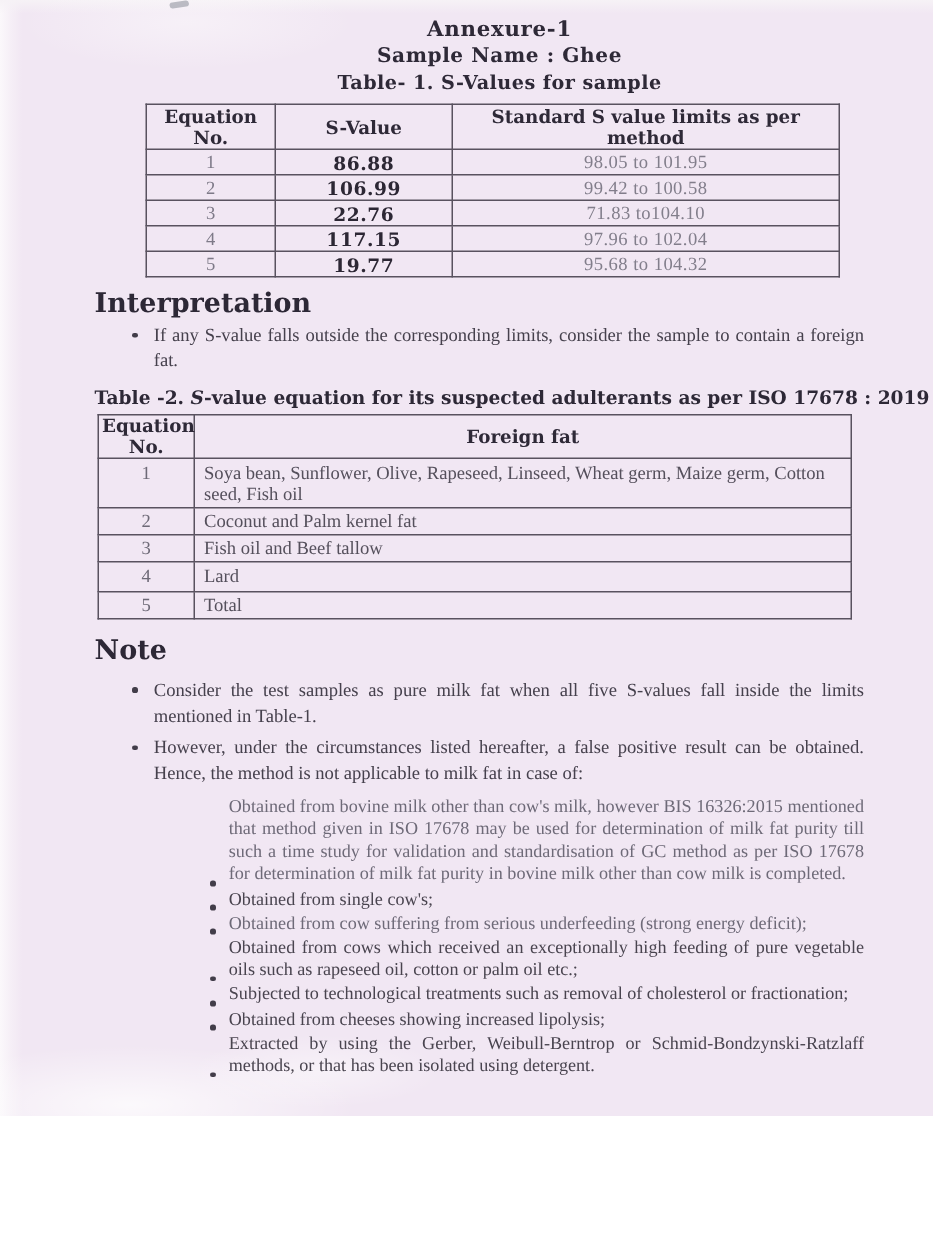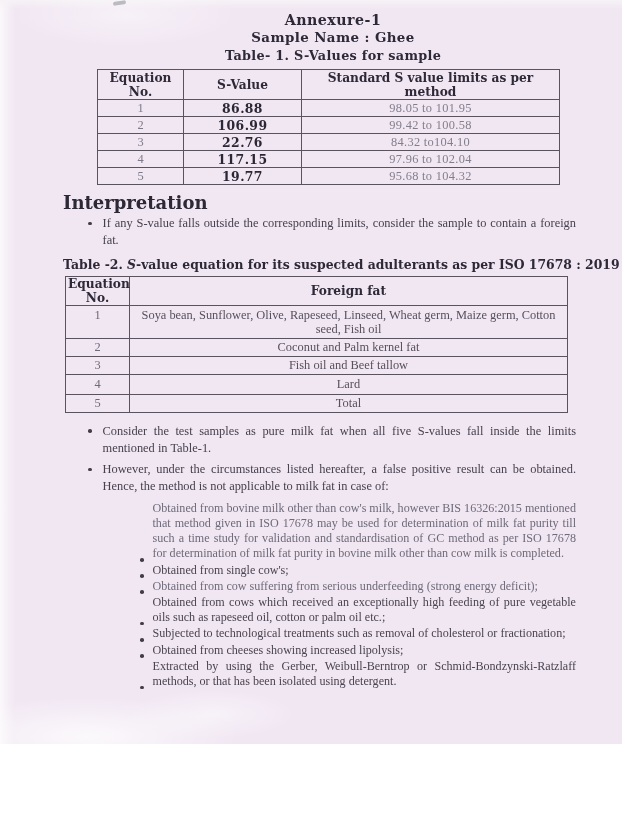--- a/index.html
+++ b/index.html
@@ -49,21 +49,21 @@
   b.dk{color:#2c2733;}
 
   .t2cap{margin:6px 0 0 63px;font-weight:bold;font-family:"DejaVu Serif",serif;font-size:12.4px;line-height:17px;color:#2d2836;}
   .t2cap .it{font-style:italic;}
   .t2{margin:3px 0 0 65px;width:503px;table-layout:fixed;}
   .t2 th,.t2 td{border:1px solid #59525f;}
   .t2 th{font-family:"DejaVu Serif",serif;font-size:12.2px;color:#2e2937;line-height:14px;height:28px;text-align:center;padding:0 2px;}
   .t2 .c2-no{width:64px;}
   .t2 td{font-size:12.4px;line-height:14.8px;padding:1px 6px;}
   .t2 .td2-no{text-align:center;color:#6e6a77;padding:1px 2px;}
-  .t2 .td2-fat{color:#55505c;text-align:center;}
+  .t2 .td2-fat{color:#55505c;}
   .t2 tr.tall td{height:29px;vertical-align:top;padding-top:2px;}
   .t2 tr.std td{height:14px;}
   .t2 tr.lard td{height:17px;vertical-align:middle;}
 
   .note-block{margin-top:12px;}
   .srow{display:flex;margin:1px 46px 1px 140px;align-items:flex-end;}
   .srow .btxt{flex:1;text-align:justify;font-size:12.1px;line-height:15.2px;color:#49444f;}
   .srow .btxt.fade{color:#6e6a78;}
   .srow .dot{margin:5.5px 9px 0 0;}
   .gap6{height:6px;} .gap3{height:3px;}
@@ -99,21 +99,21 @@
       <td class="td-lim">98.05 to 101.95</td>
     </tr>
     <tr>
       <td class="td-no">2</td>
       <td class="td-sval">106.99</td>
       <td class="td-lim">99.42 to 100.58</td>
     </tr>
     <tr>
       <td class="td-no">3</td>
       <td class="td-sval">22.76</td>
-      <td class="td-lim">84.32 to104.10</td>
+      <td class="td-lim">71.83 to104.10</td>
     </tr>
     <tr>
       <td class="td-no">4</td>
       <td class="td-sval">117.15</td>
       <td class="td-lim">97.96 to 102.04</td>
     </tr>
     <tr>
       <td class="td-no">5</td>
       <td class="td-sval">19.77</td>
       <td class="td-lim">95.68 to 104.32</td>
@@ -156,20 +156,21 @@
       <td class="td2-no">4</td>
       <td class="td2-fat">Lard</td>
     </tr>
     <tr class="std">
       <td class="td2-no">5</td>
       <td class="td2-fat">Total</td>
     </tr>
   </tbody>
     </table>
 
+  <div class="sec-h note-block">Note</div>
   <div class="gap6"></div>
 
   <div class="brow">
     <span class="dot sm"></span>
     <span class="btxt">Consider the test samples as pure milk fat when all five S-values fall inside the limits mentioned in Table-1.</span>
   </div>
   <div class="brow">
     <span class="dot sm"></span>
     <span class="btxt">However, under the circumstances listed hereafter, a false positive result can be obtained. Hence, the method is not applicable to milk fat in case of:</span>
   </div>

